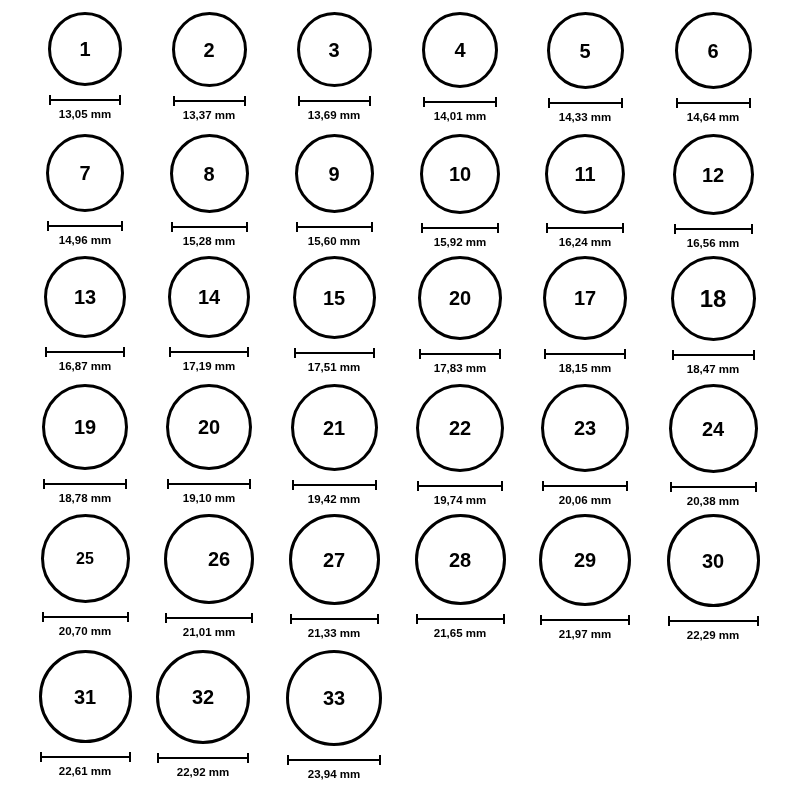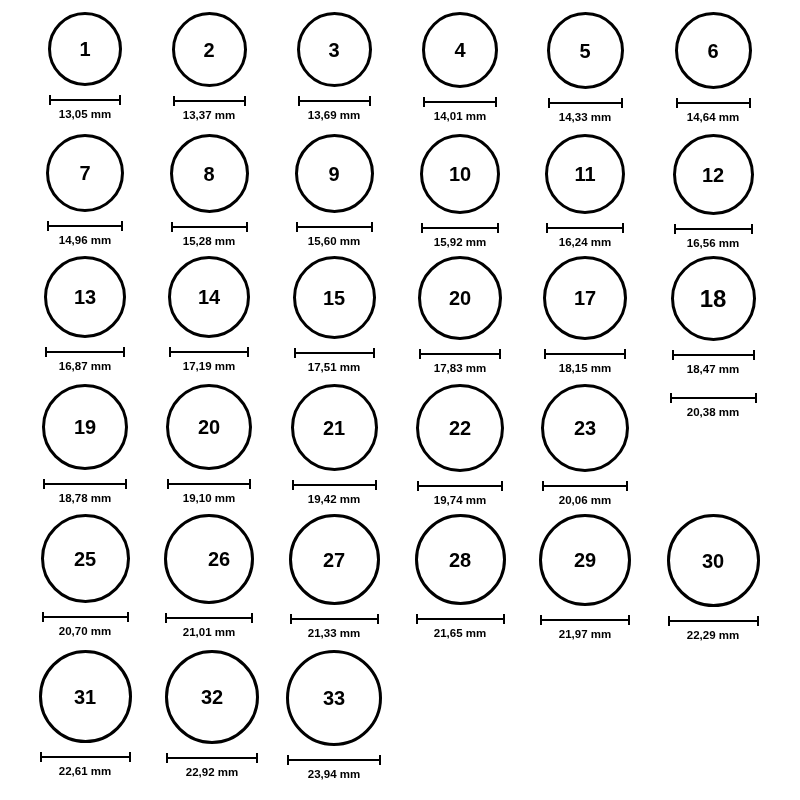--- a/index.html
+++ b/index.html
@@ -325,30 +325,33 @@
         <span class="ring-number" style="font-size: 20px;">23</span>
       </div>
       <div class="measure" style="width: 86px;">
         <div class="bar"></div>
         <div class="tick left"></div>
         <div class="tick right"></div>
       </div>
       <div class="size-label">20,06 mm</div>
     </div>
     <div class="cell" style="left: 653px; top: 384px; width: 120px;">
+      <div class="ring" style="width: 89px; height: 89px; border-color: rgb(0, 0, 0);">
+        <span class="ring-number" style="font-size: 20px;">24</span>
+      </div>
       <div class="measure" style="width: 87px;">
         <div class="bar"></div>
         <div class="tick left"></div>
         <div class="tick right"></div>
       </div>
       <div class="size-label">20,38 mm</div>
     </div>
     <div class="cell" style="left: 25px; top: 514px; width: 120px;">
       <div class="ring" style="width: 89px; height: 89px; border-color: rgb(0, 0, 0);">
-        <span class="ring-number" style="font-size: 20px;">25</span>
+        <span class="ring-number" style="font-size: 16px;">25</span>
       </div>
       <div class="measure" style="width: 87px;">
         <div class="bar"></div>
         <div class="tick left"></div>
         <div class="tick right"></div>
       </div>
       <div class="size-label">20,70 mm</div>
     </div>
     <div class="cell" style="left: 149px; top: 514px; width: 120px;">
       <div class="ring" style="width: 90px; height: 90px; border-color: rgb(0, 0, 0);">
@@ -409,21 +412,21 @@
       <div class="ring" style="width: 93px; height: 93px; border-color: rgb(0, 0, 0);">
         <span class="ring-number" style="font-size: 20px;">31</span>
       </div>
       <div class="measure" style="width: 91px;">
         <div class="bar"></div>
         <div class="tick left"></div>
         <div class="tick right"></div>
       </div>
       <div class="size-label">22,61 mm</div>
     </div>
-    <div class="cell" style="left: 152px; top: 650px; width: 120px;">
+    <div class="cell" style="left: 143px; top: 650px; width: 120px;">
       <div class="ring" style="width: 94px; height: 94px; border-color: rgb(0, 0, 0);">
         <span class="ring-number" style="font-size: 20px;">32</span>
       </div>
       <div class="measure" style="width: 92px;">
         <div class="bar"></div>
         <div class="tick left"></div>
         <div class="tick right"></div>
       </div>
       <div class="size-label">22,92 mm</div>
     </div>

